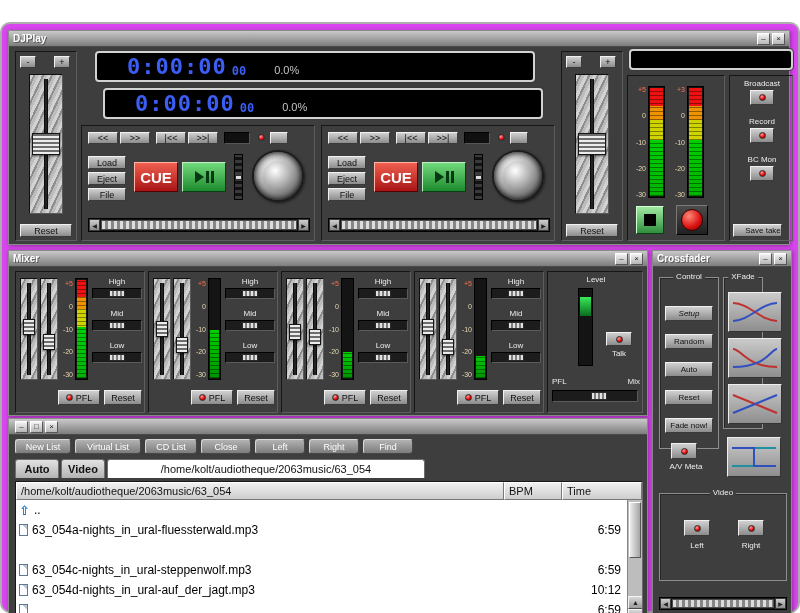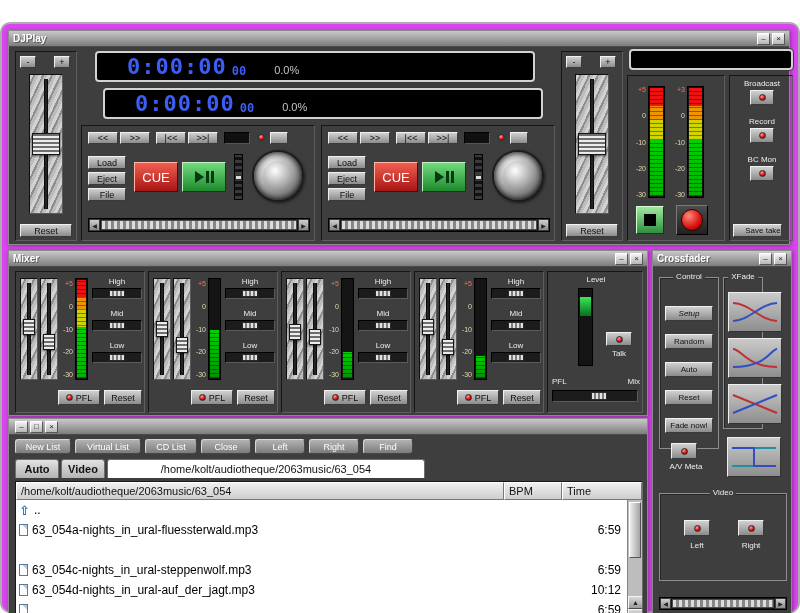--- a/index.html
+++ b/index.html
@@ -24,21 +24,21 @@
 .vfhandle{position:absolute;left:2px;right:2px;height:16px;background:repeating-linear-gradient(0deg,#ececec 0 2px,#6e6e6e 2px 4px);border:1px solid #161616;box-shadow:0 1px 2px rgba(0,0,0,.6);}
 .vfbig .vfhandle{height:22px;}
 .vu{position:absolute;background:#141414;border:1px solid #000;}
 .vulit{position:absolute;left:1px;right:1px;bottom:1px;background:repeating-linear-gradient(0deg,rgba(0,0,0,.4) 0 1px,transparent 1px 4px),linear-gradient(0deg,#00b400 0%,#00d000 52%,#cfd400 52% 70%,#ef9400 70% 83%,#ee1111 83% 100%);}
 .vulit.green{background:repeating-linear-gradient(0deg,rgba(0,0,0,.4) 0 1px,transparent 1px 4px),linear-gradient(0deg,#009400 0%,#00d000 100%);}
 .vuscale{position:absolute;display:flex;flex-direction:column;justify-content:space-between;align-items:flex-end;font-size:7px;color:#e8d8b0;line-height:1;}
 .vuscale span:first-child{color:#ff7050;}
 .led{position:absolute;width:7px;height:7px;border-radius:50%;background:radial-gradient(circle at 35% 30%,#ffa0a0,#e80000 60%,#7c0000);border:1px solid #2e2e2e;display:inline-block;}
 .ledbtn{position:absolute;background:linear-gradient(180deg,#d0d0d0,#8c8c8c);border:1px solid;border-color:#f0f0f0 #3a3a3a #3a3a3a #f0f0f0;display:flex;align-items:center;justify-content:center;padding:0;}
 .ledbtn .led{position:static;}
-.cuebtn{position:absolute;background:linear-gradient(180deg,#f06050,#a81414);border:1px solid;border-color:#ffb4a4 #560000 #560000 #ffb4a4;color:#fff;font-weight:normal;font-size:13px;font-family:inherit;display:flex;align-items:center;justify-content:center;}
+.cuebtn{position:absolute;background:linear-gradient(180deg,#f06050,#a81414);border:1px solid;border-color:#ffb4a4 #560000 #560000 #ffb4a4;color:#fff;font-weight:bold;font-size:15px;font-family:inherit;display:flex;align-items:center;justify-content:center;}
 .playbtn{position:absolute;background:linear-gradient(180deg,#72da7c,#1d8a2e);border:1px solid;border-color:#bef2c4 #093f12 #093f12 #bef2c4;display:flex;align-items:center;justify-content:center;gap:2px;padding:0;}
 .ptri{width:0;height:0;border-left:9px solid #063814;border-top:6px solid transparent;border-bottom:6px solid transparent;}
 .pbar{width:3px;height:12px;background:#063814;display:inline-block;}
 .stopbtn{position:absolute;background:linear-gradient(180deg,#9fe8a0,#2e8f3e);border:1px solid;border-color:#d2ffd2 #0a4012 #0a4012 #d2ffd2;display:flex;align-items:center;justify-content:center;padding:0;}
 .stopsq{width:12px;height:12px;background:#000;}
 .recbtn{position:absolute;background:linear-gradient(180deg,#4c4c4c,#202020);border:1px solid;border-color:#7a7a7a #000 #000 #7a7a7a;display:flex;align-items:center;justify-content:center;padding:0;}
 .reccirc{width:22px;height:22px;border-radius:50%;background:radial-gradient(circle at 35% 30%,#ff8878,#d81010 60%,#6e0000);border:1px solid #3a0000;}
 .jog{position:absolute;width:52px;height:52px;border-radius:50%;background:radial-gradient(circle at 38% 32%,#f4f4f4,#b2b2b2 40%,#646464 78%,#2c2c2c 100%);border:2px solid #1c1c1c;box-shadow:inset 0 0 6px #000,1px 1px 3px rgba(0,0,0,.6);}
 .jog::after{content:'';position:absolute;inset:9px;border-radius:50%;background:radial-gradient(circle at 40% 32%,#fff,#9a9a9a 70%,#565656);}
 .minislider{position:absolute;background:repeating-linear-gradient(0deg,#3a3a3a 0 3px,#121212 3px 6px);border:1px solid #000;}

